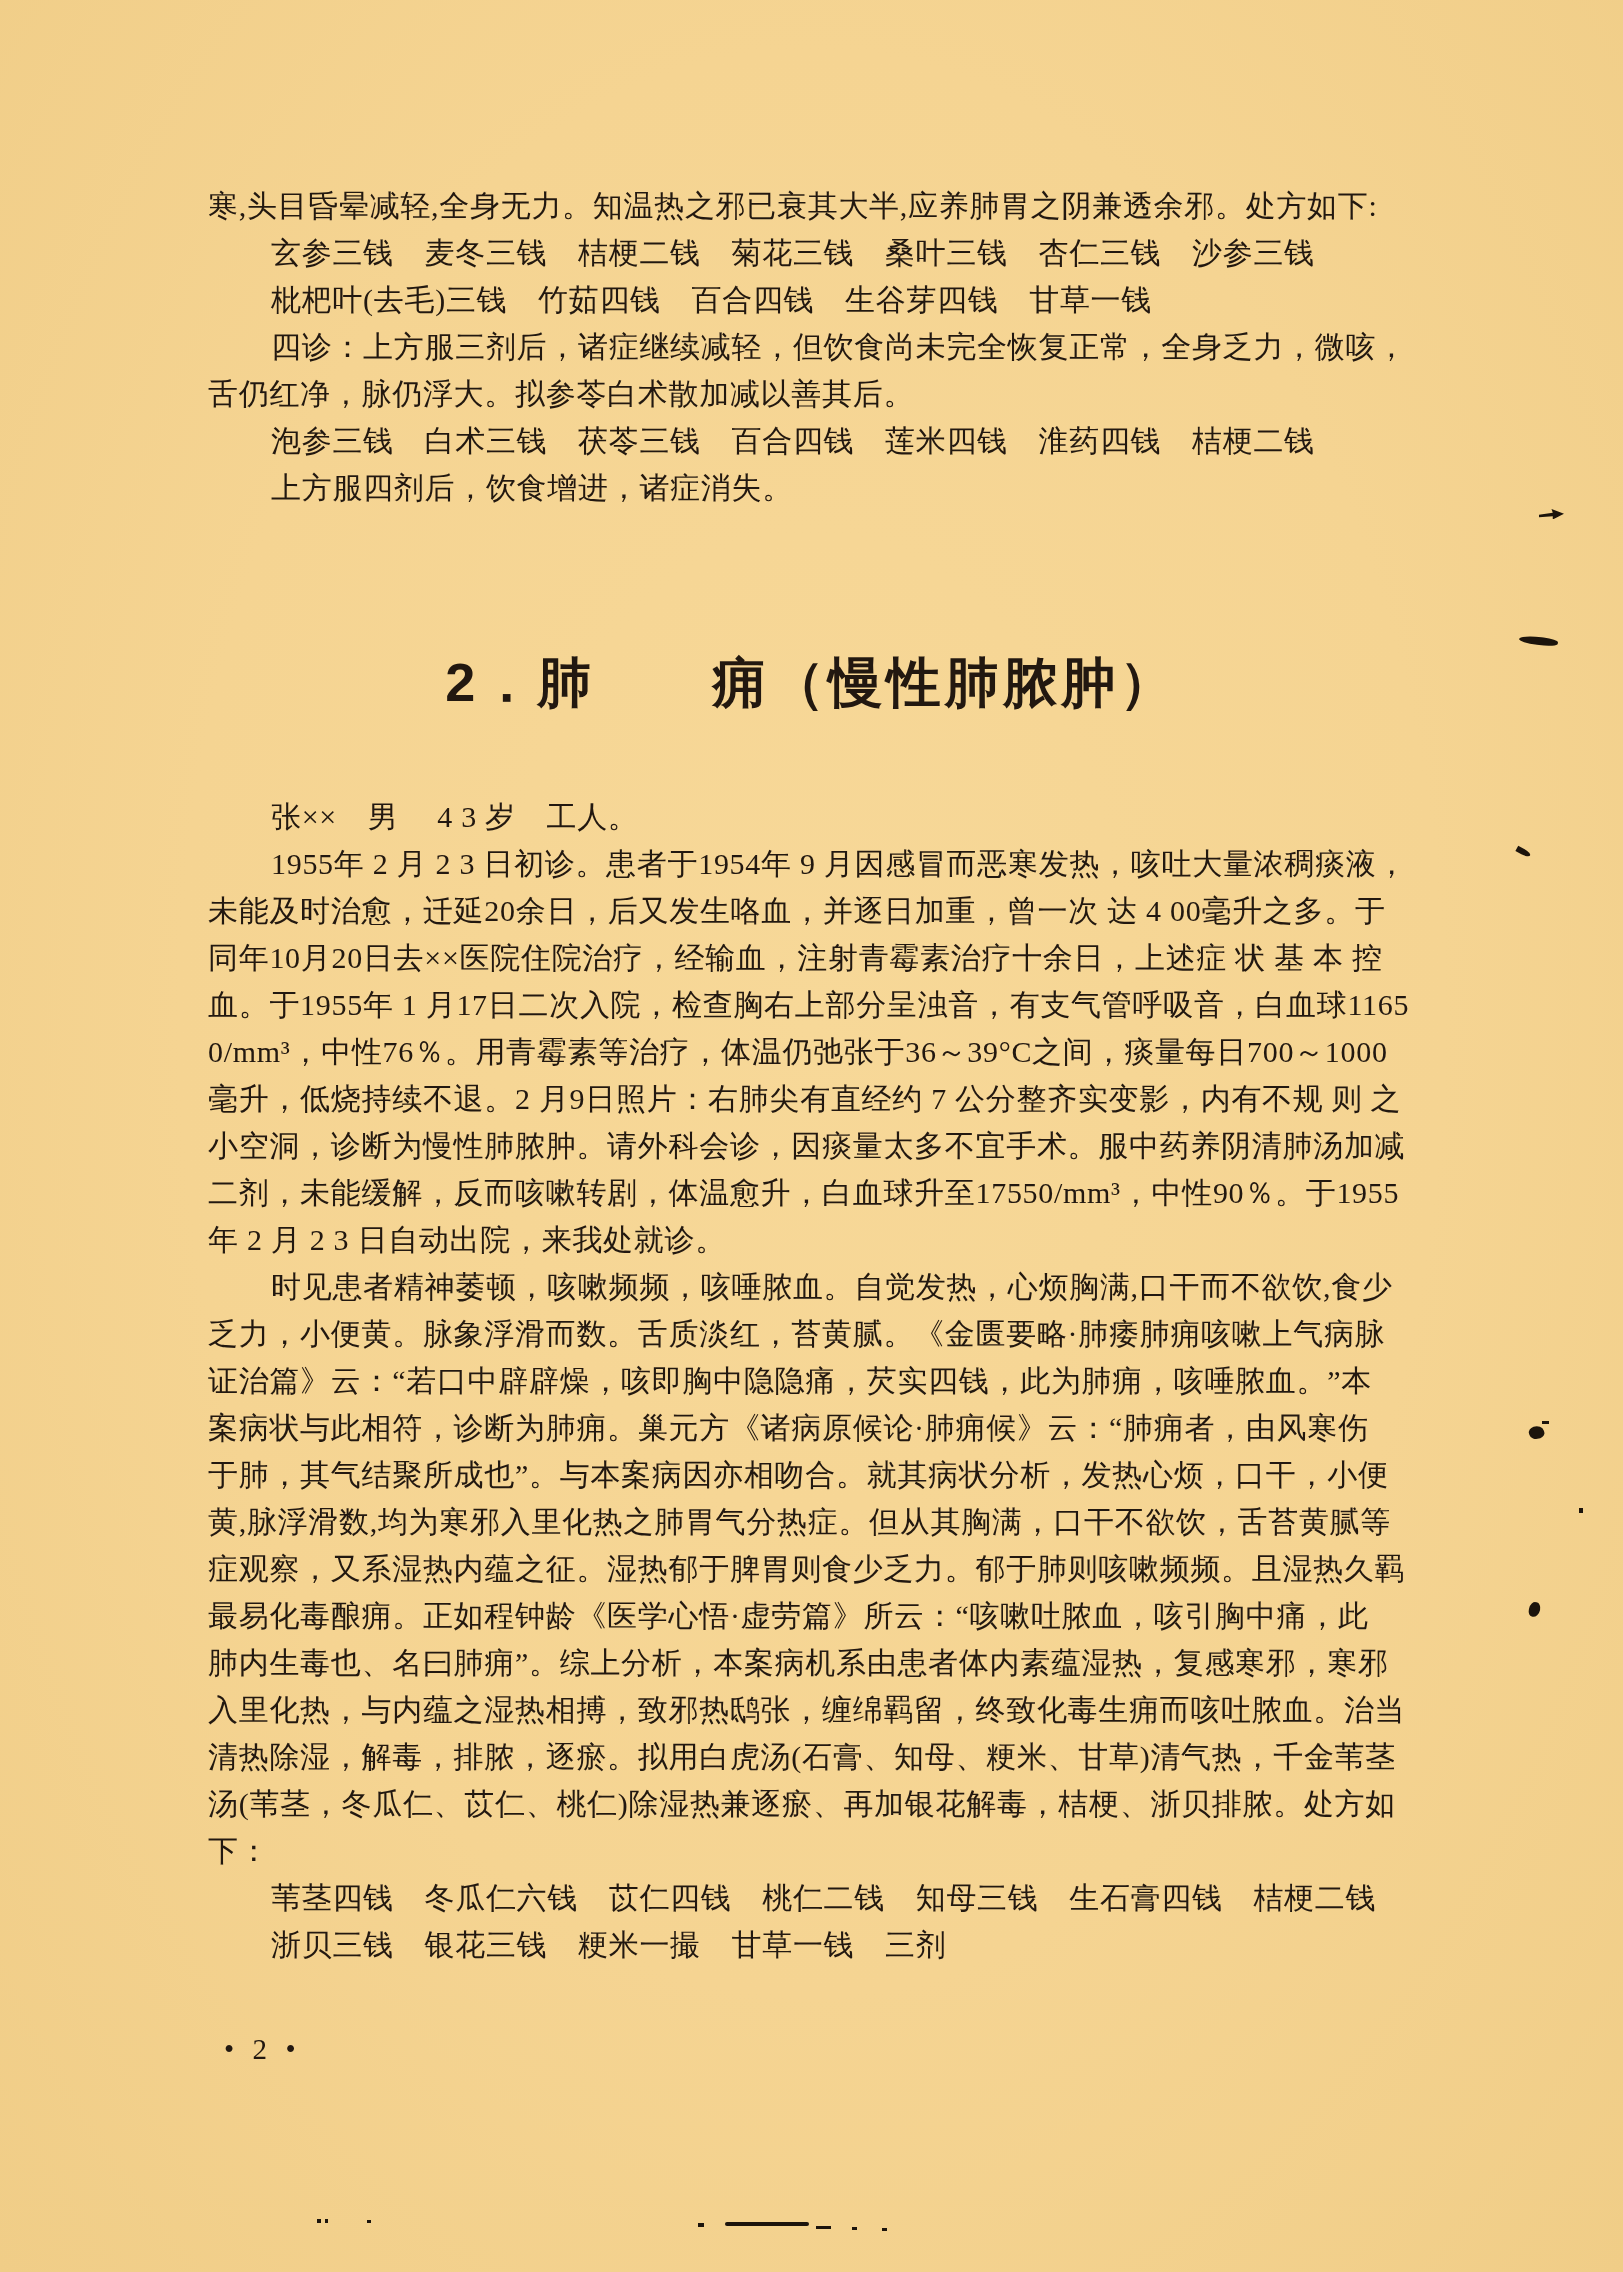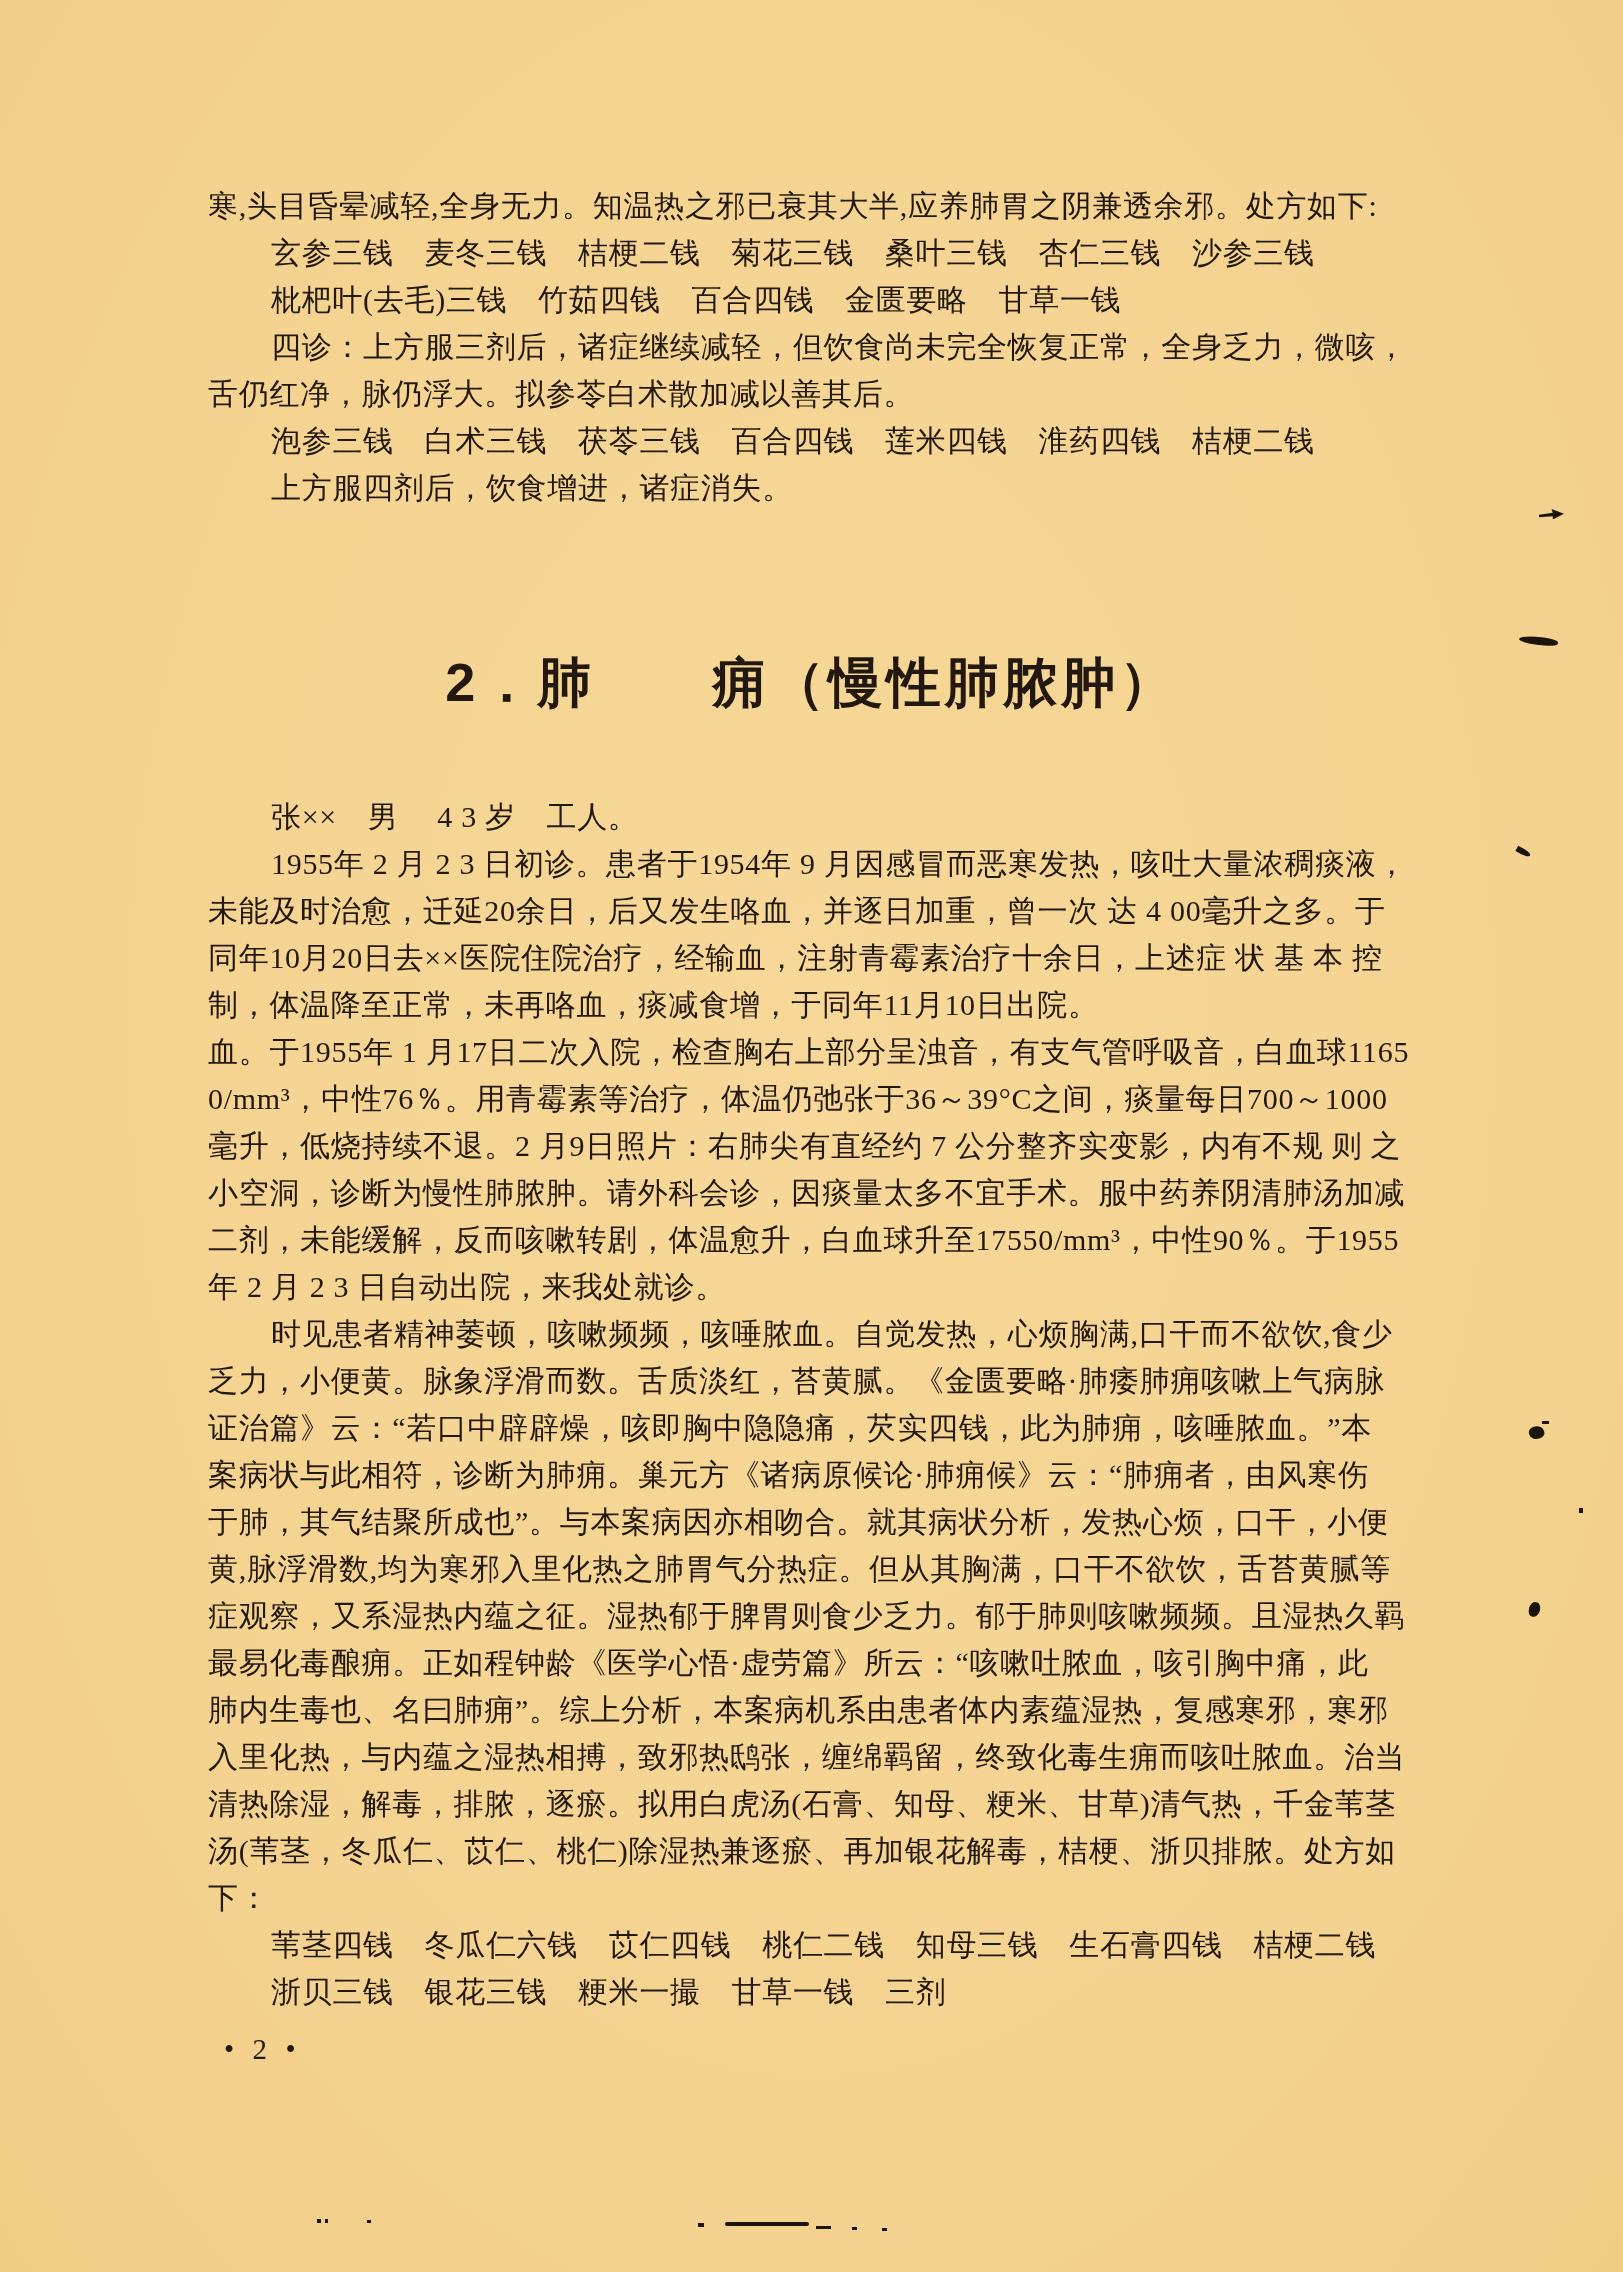--- a/index.html
+++ b/index.html
@@ -66,35 +66,34 @@
   .speck.bsm5    { left:882px; top:2228px; width:4.9px;  height:2.8px; }
 </style>
 </head>
 <body>
 
 <div class="page">
 
   <div class="text-block" style="top:182px;">
       <div class="line">寒,头目昏晕减轻,全身无力。知温热之邪已衰其大半,应养肺胃之阴兼透余邪。处方如下:</div>
       <div class="line indent">玄参三钱　麦冬三钱　桔梗二钱　菊花三钱　桑叶三钱　杏仁三钱　沙参三钱</div>
-      <div class="line indent">枇杷叶(去毛)三钱　竹茹四钱　百合四钱　金匮要略　甘草一钱</div>
+      <div class="line indent">枇杷叶(去毛)三钱　竹茹四钱　百合四钱　生谷芽四钱　甘草一钱</div>
       <div class="line indent">四诊：上方服三剂后，诸症继续减轻，但饮食尚未完全恢复正常，全身乏力，微咳，</div>
       <div class="line">舌仍红净，脉仍浮大。拟参苓白术散加减以善其后。</div>
       <div class="line indent">泡参三钱　白术三钱　茯苓三钱　百合四钱　莲米四钱　淮药四钱　桔梗二钱</div>
       <div class="line indent">上方服四剂后，饮食增进，诸症消失。</div>
     </div>
 
   <div class="section-title">2．肺　　痈（慢性肺脓肿）</div>
 
   <div class="text-block" style="top:793px;">
       <div class="line indent">张××　男　 4 3 岁　工人。</div>
       <div class="line indent">1955年 2 月 2 3 日初诊。患者于1954年 9 月因感冒而恶寒发热，咳吐大量浓稠痰液，</div>
       <div class="line">未能及时治愈，迁延20余日，后又发生咯血，并逐日加重，曾一次 达 4 00毫升之多。于</div>
       <div class="line">同年10月20日去××医院住院治疗，经输血，注射青霉素治疗十余日，上述症 状 基 本 控</div>
-      <div class="line">制，体温降至正常，未再咯血，痰减食增，于同年11月10日出院。</div>
       <div class="line">血。于1955年 1 月17日二次入院，检查胸右上部分呈浊音，有支气管呼吸音，白血球1165</div>
       <div class="line">0/mm³，中性76％。用青霉素等治疗，体温仍弛张于36～39°C之间，痰量每日700～1000</div>
       <div class="line">毫升，低烧持续不退。2 月9日照片：右肺尖有直经约 7 公分整齐实变影，内有不规 则 之</div>
       <div class="line">小空洞，诊断为慢性肺脓肿。请外科会诊，因痰量太多不宜手术。服中药养阴清肺汤加减</div>
       <div class="line">二剂，未能缓解，反而咳嗽转剧，体温愈升，白血球升至17550/mm³，中性90％。于1955</div>
       <div class="line">年 2 月 2 3 日自动出院，来我处就诊。</div>
       <div class="line indent">时见患者精神萎顿，咳嗽频频，咳唾脓血。自觉发热，心烦胸满,口干而不欲饮,食少</div>
       <div class="line">乏力，小便黄。脉象浮滑而数。舌质淡红，苔黄腻。《金匮要略·肺痿肺痈咳嗽上气病脉</div>
       <div class="line">证治篇》云：“若口中辟辟燥，咳即胸中隐隐痛，芡实四钱，此为肺痈，咳唾脓血。”本</div>
       <div class="line">案病状与此相符，诊断为肺痈。巢元方《诸病原候论·肺痈候》云：“肺痈者，由风寒伤</div>

